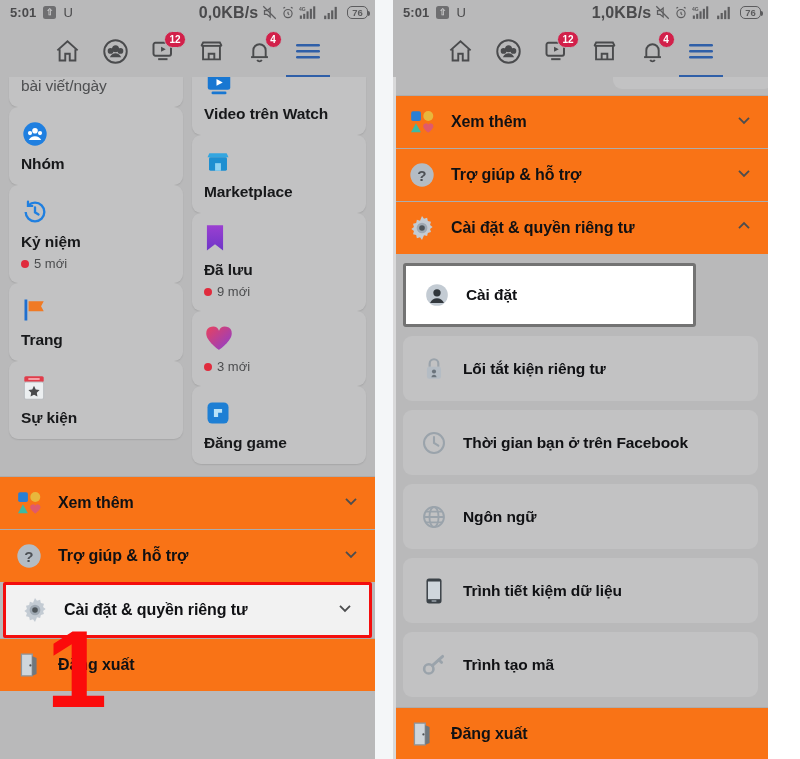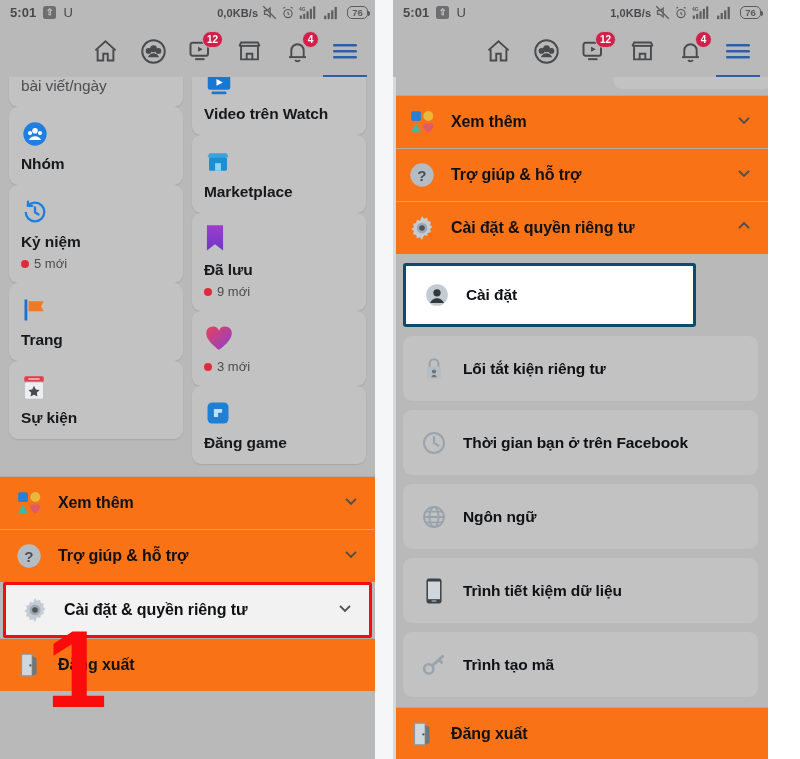--- a/index.html
+++ b/index.html
@@ -24,35 +24,35 @@
   }
   .sb-left { display: flex; align-items: center; gap: 7px; }
   .sb-right { margin-left: auto; display: flex; align-items: center; gap: 4px; }
   .sb-time { font-size: 13px; }
   .icon-upbox {
     width: 13px; height: 13px; border-radius: 2.5px; background: #6e6e70;
     display: flex; align-items: center; justify-content: center;
     color: #c8c8c9; font-size: 9px; line-height: 1;
   }
   .icon-u { font-size: 13px; font-weight: normal; }
-  .sb-net { font-size: 11px; font-weight: bold; margin-left: 21px; }
+  .sb-net { font-size: 16px; font-weight: bold; margin-left: 21px; }
   .svgico { display: block; }
   .batt {
     border: 1.4px solid #5c5c5e; border-radius: 5px; padding: 0px 4px;
     font-size: 9.5px; font-weight: bold; color: #5c5c5e; line-height: 11px;
     position: relative; margin-left: 2px;
   }
   .batt:after {
     content:""; position:absolute; right:-3px; top:3.5px;
     width:2px; height:5px; background:#5c5c5e; border-radius:0 2px 2px 0;
   }
 
   
   .navbar {
-    height: 52px; display: flex; align-items: center; justify-content: flex-end;
+    height: 52px; display: flex; align-items: center; justify-content: center;
     background: #b9b9ba; padding: 0 6px; position: relative;
   }
   .navitem { position: relative; width: 48px; height: 44px;
              display:flex; align-items:center; justify-content:center; }
   .navitem .badge {
     position: absolute; top: 2px; right: 2px; background: #d2204a; color: #fff;
     font-size: 10px; font-weight: bold; min-width: 17px; height: 17px;
     border-radius: 9px; display: flex; align-items: center; justify-content: center;
     padding: 0 4px; border: 1.5px solid #b9b9ba;
   }
@@ -93,21 +93,21 @@
   }
 
   
   .sublist { padding: 9px 10px 0; display: flex; flex-direction: column; gap: 9px; }
   .subitem {
     background: #c2c2c3; border-radius: 9px; height: 65px;
     display: flex; align-items: center; gap: 14px; padding: 0 16px;
   }
   .subitem .slabel { font-size: 15.5px; color: #101114; font-weight: bold; letter-spacing: -.1px; }
   .subitem.highlight {
-    background: #ffffff; border: 3px solid #0c4a6e; border-radius: 3px;
+    background: #ffffff; border: 3px solid #737373; border-radius: 3px;
     height: 64px; margin-right: 62px;
   }
 
   
   .annot {
     position: absolute; color: #fb0b0b; font-weight: bold;
     font-family: "Liberation Sans", sans-serif; line-height: .8;
     z-index: 40; pointer-events: none;
   }
   .annot-1 { left: 46px; top: 548px; font-size: 110px; }

